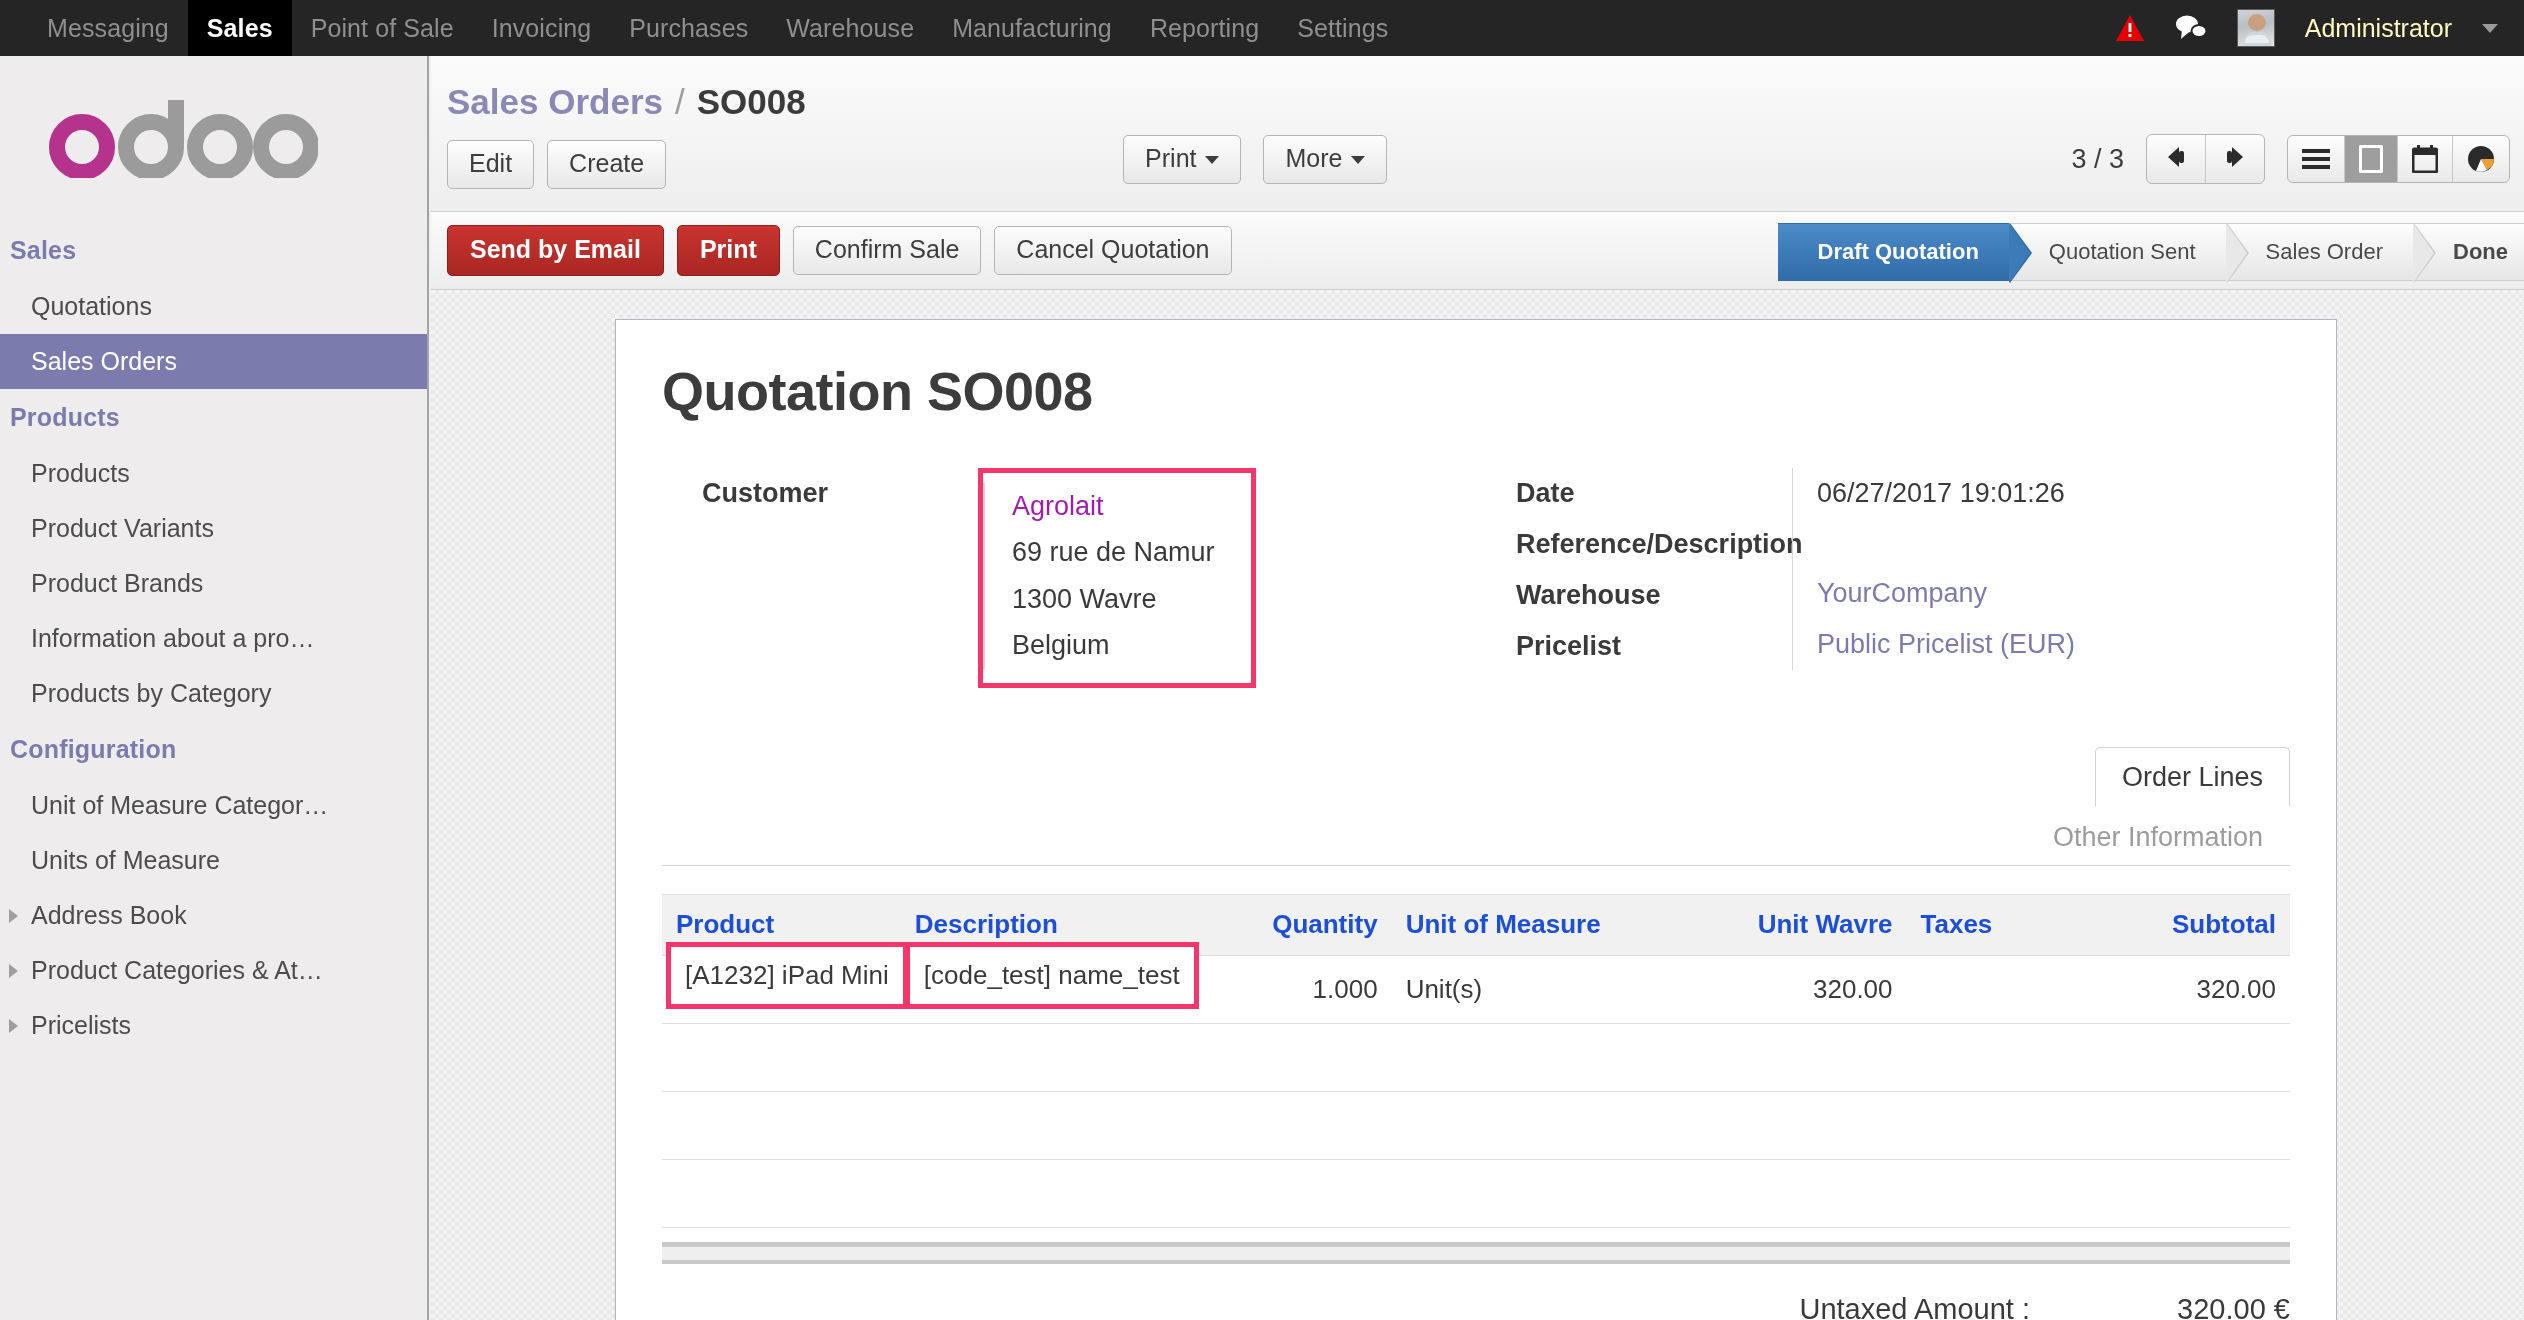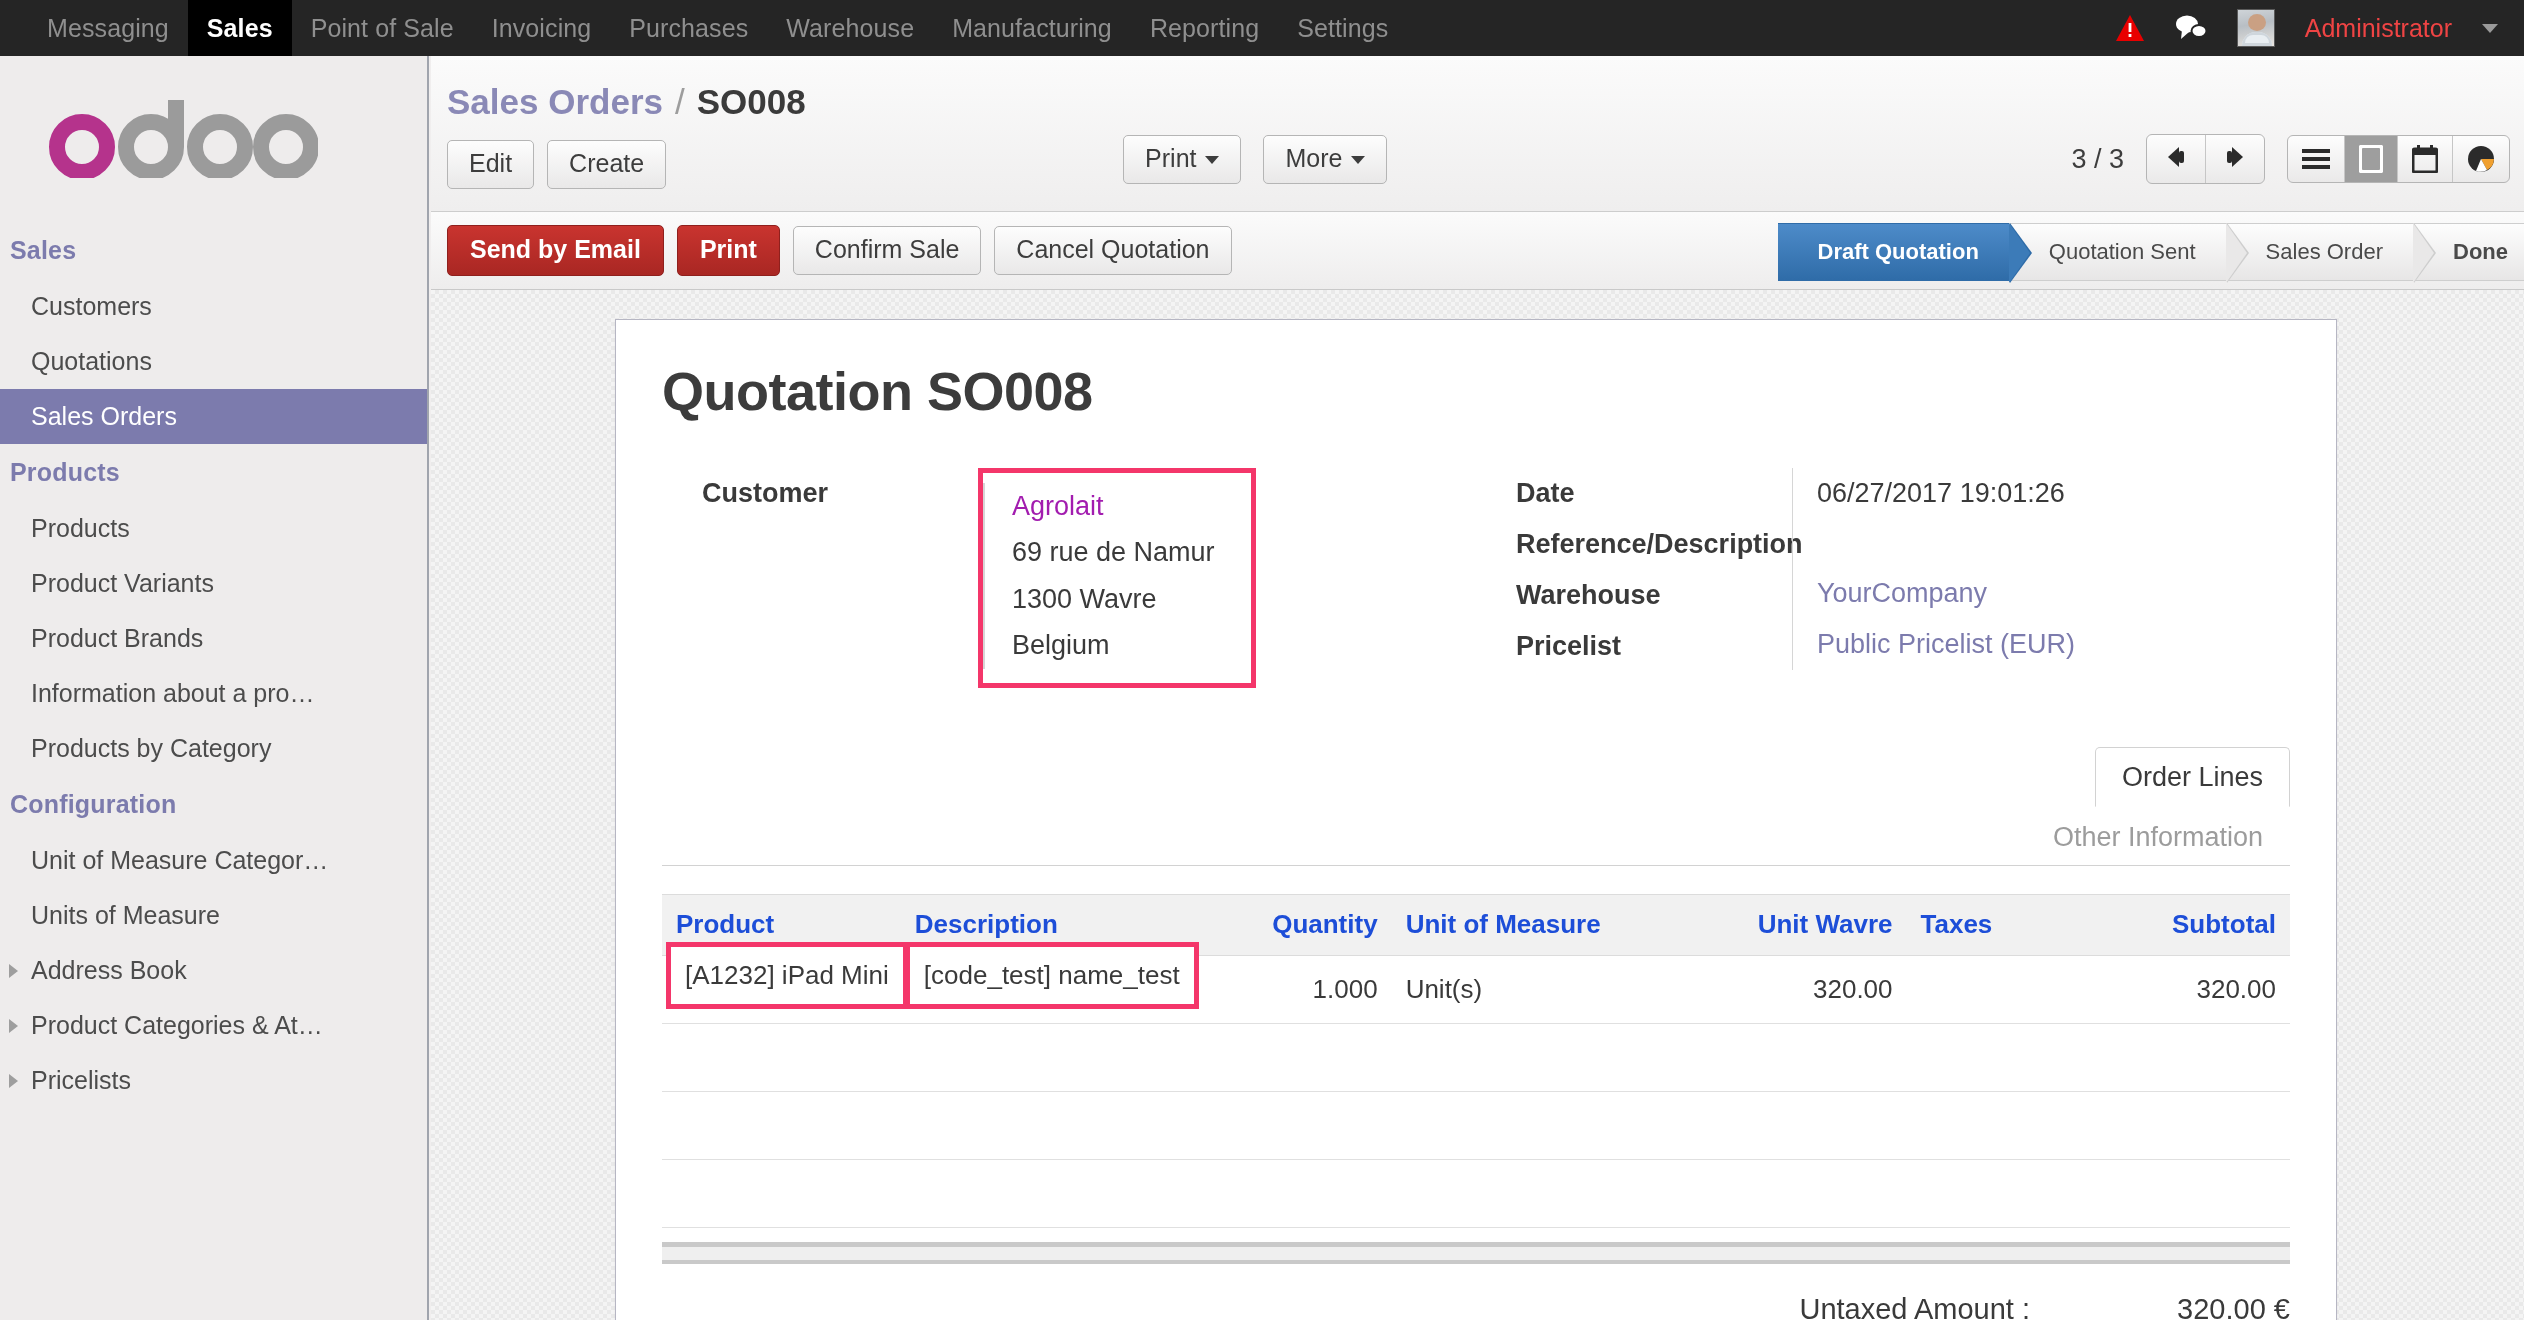--- a/index.html
+++ b/index.html
@@ -41,21 +41,21 @@
   }
   .avatar::before{
     content:""; position:absolute; left:10px; top:4px; width:18px; height:17px;
     border-radius:50%; background:#caa083;
   }
   .avatar::after{
     content:""; position:absolute; left:4px; bottom:0; width:30px; height:14px;
     border-radius:14px 14px 0 0; background:#e9eef2;
     box-shadow: inset 0 0 0 3px #cfd6dc;
   }
-  .user-name { color:#ef4444; font-size:25px; white-space:nowrap; }
+  .user-name { color:#fef9c3; font-size:25px; white-space:nowrap; }
   .caret-down {
     width:0;height:0;border-left:8px solid transparent;border-right:8px solid transparent;
     border-top:9px solid #9a9a9a; display:inline-block;
   }
 
   
   #sidebar {
     position: absolute; top: 56px; left: 0;
     width: 429px; height: 1264px;
     background: #eeecec;
@@ -317,23 +317,20 @@
       <circle cx="34" cy="55" r="25" fill="none" stroke="#b5338c" stroke-width="16"></circle>
       <circle cx="103" cy="55" r="25" fill="none" stroke="#9b9b9b" stroke-width="16"></circle>
       <path d="M120 8 h16 v47 h-16 z" fill="#9b9b9b"></path>
       <circle cx="172" cy="55" r="25" fill="none" stroke="#9b9b9b" stroke-width="16"></circle>
       <circle cx="238" cy="55" r="25" fill="none" stroke="#9b9b9b" stroke-width="16"></circle>
     </svg>
   </div>
   <div id="sidebarGroups">
       <div class="sb-section">Sales</div>
       <div class="sb-item">
-        <span>Customers</span>
-      </div>
-      <div class="sb-item">
         <span>Quotations</span>
       </div>
       <div class="sb-item active">
         <span>Sales Orders</span>
       </div>
       <div class="sb-section">Products</div>
       <div class="sb-item">
         <span>Products</span>
       </div>
       <div class="sb-item">

